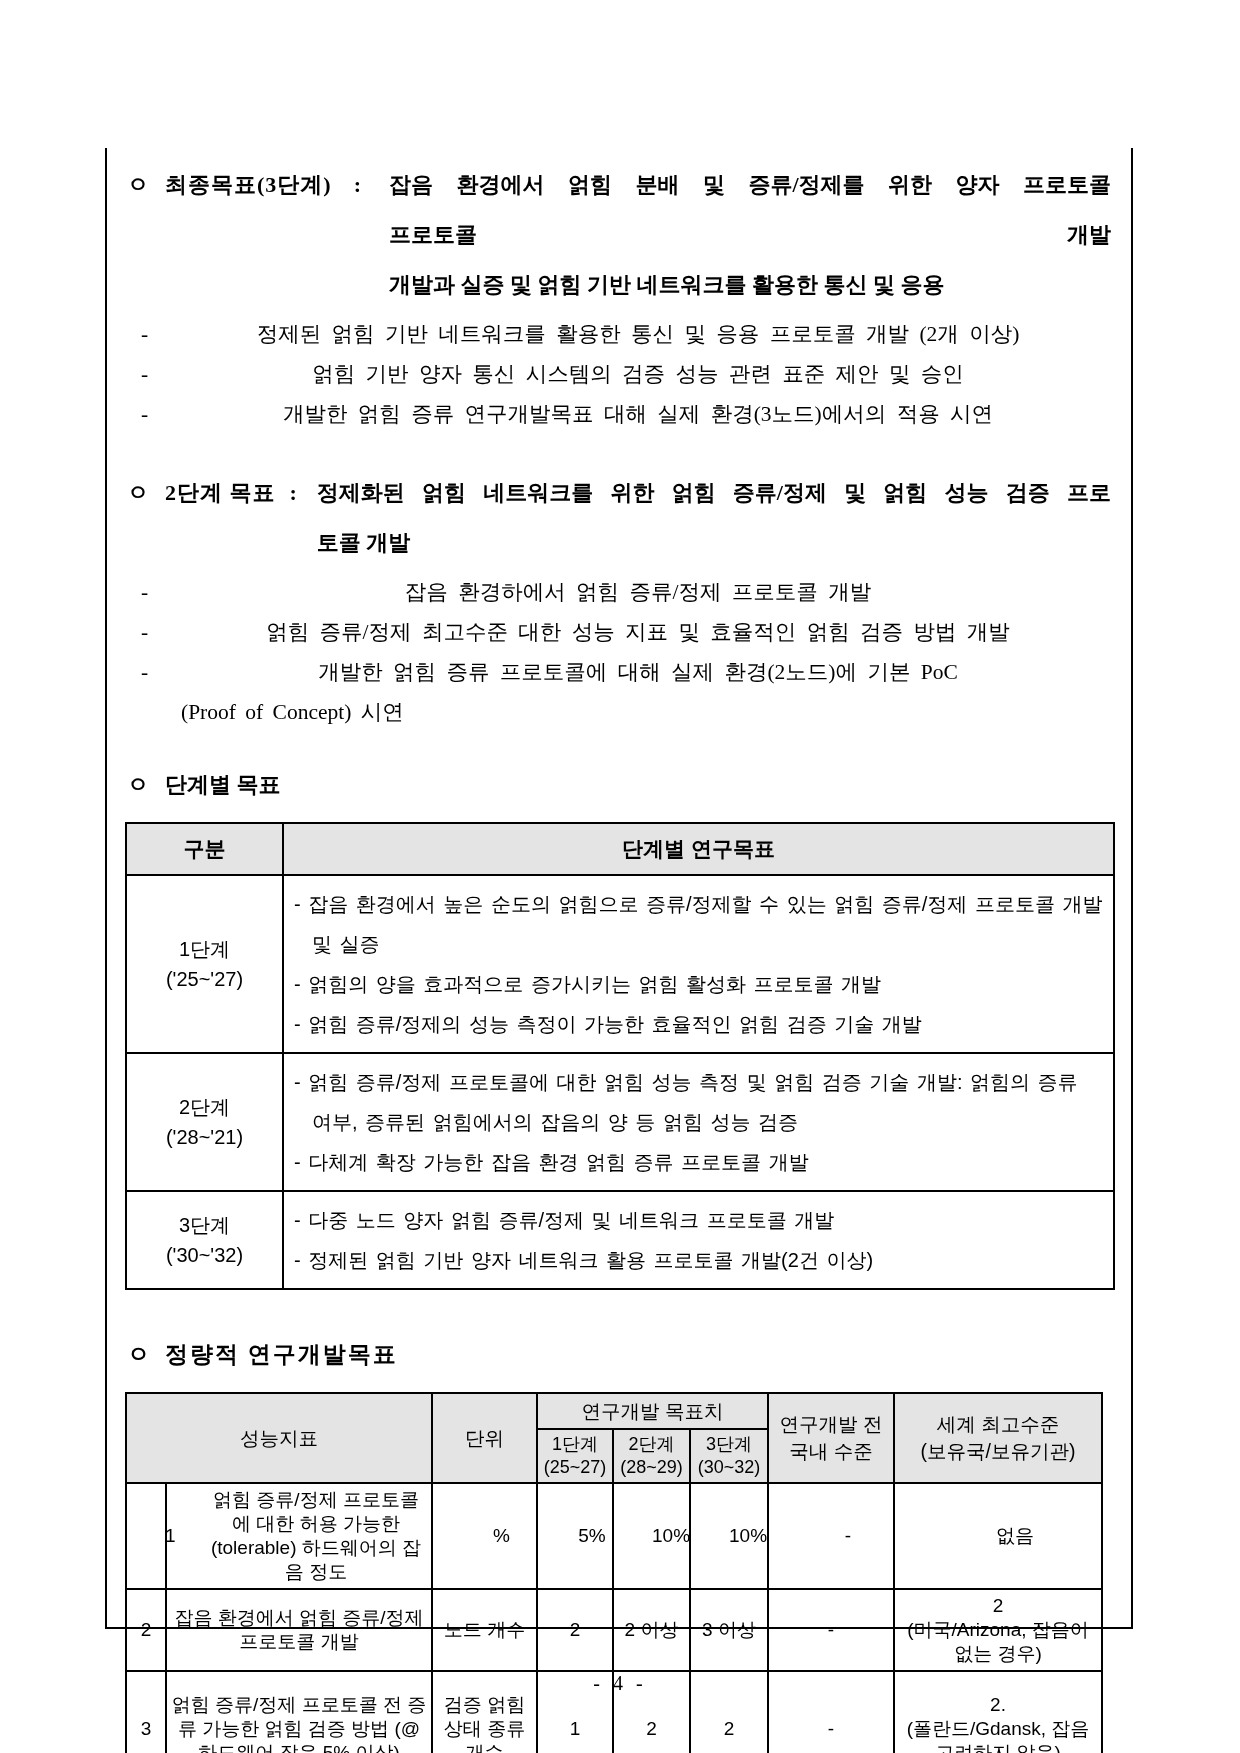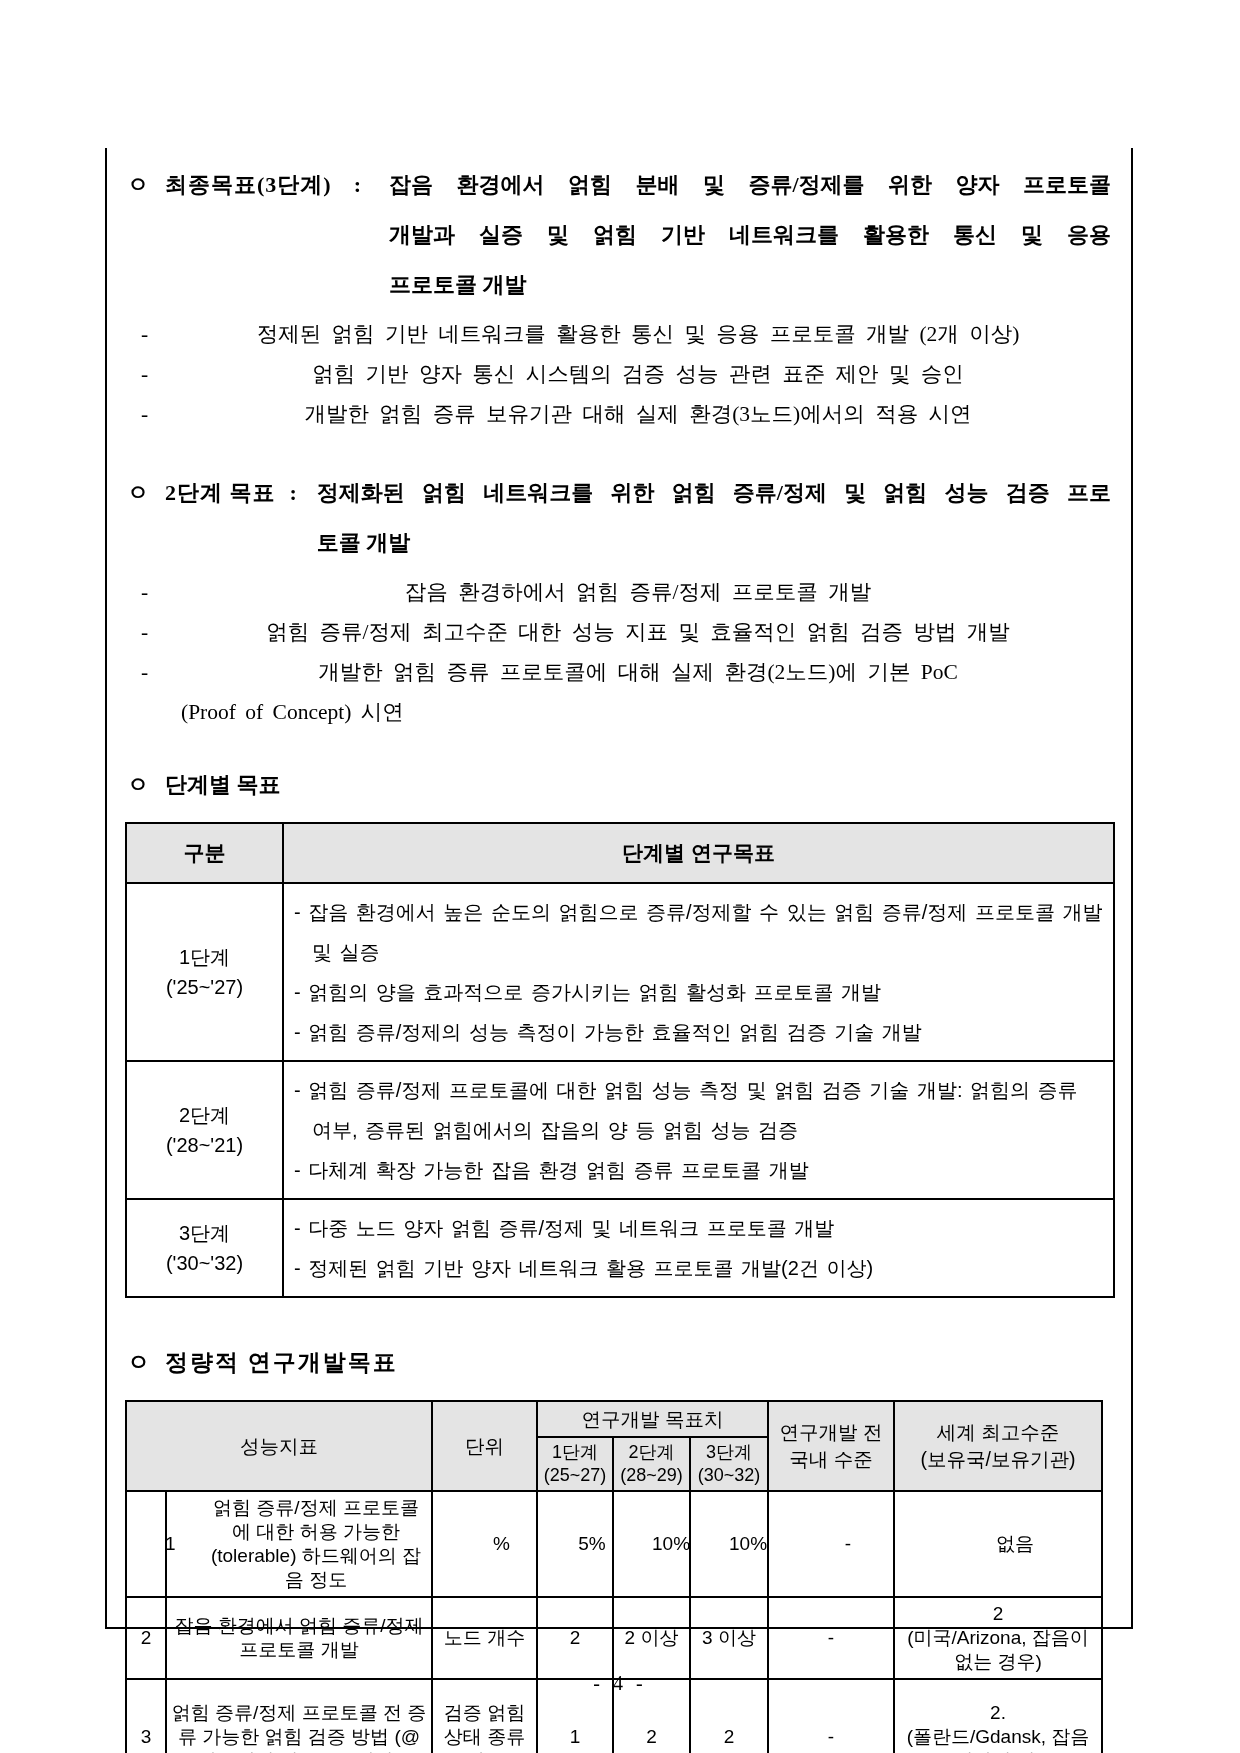--- a/index.html
+++ b/index.html
@@ -38,21 +38,21 @@
   
   .sec-title{display:flex;font-weight:bold;font-size:22px;line-height:34px;}
   .sec-title .marker{width:38px;flex:none;padding-left:2px;}
   .quant-title{font-size:23px;letter-spacing:2px;}
   
   table{border-collapse:collapse;table-layout:fixed;}
   th,td{border:2px solid #000;box-sizing:border-box;}
   th{background:#e4e4e4;font-weight:bold;}
   
   .stage-table{width:990px;margin:20px 0 0 0;font-family:"Liberation Sans","DejaVu Sans",sans-serif;font-size:20px;}
-  .stage-table th{height:60px;font-size:21px;}
+  .stage-table th{height:52px;font-size:21px;}
   .stage-table td.stage-cell{text-align:center;vertical-align:middle;line-height:30px;}
   .stage-table td.goals-cell{padding:8px 10px 8px 10px;vertical-align:middle;}
   .goal-line{padding-left:18px;text-indent:-18px;line-height:40px;word-spacing:2px;}
   tr.sr1 td{height:128px;}
   tr.sr2 td{height:120px;}
   tr.sr3 td{height:84px;}
   
   .quant-table{width:978px;margin:20px 0 0 0;font-family:"Liberation Sans","DejaVu Sans",sans-serif;font-size:19px;}
   .quant-table th{font-weight:normal;font-size:19.5px;vertical-align:middle;text-align:center;}
   .quant-table th.group-th{height:36px;}
@@ -73,36 +73,36 @@
 
 <div class="page">
   <div class="frame">
 
     <div class="sec-head final">
       <span class="marker">ㅇ</span>
       <span class="head-label">최종목표(3단계)</span>
       <span class="head-colon">:</span>
       <div class="head-lines">
         <div>잡음 환경에서 얽힘 분배 및 증류/정제를 위한 양자 프로토콜</div>
+        <div>프로토콜 개발</div>
         <div>개발과 실증 및 얽힘 기반 네트워크를 활용한 통신 및 응용</div>
-        <div>프로토콜 개발</div>
       </div>
     </div>
     <div class="bullets">
       <div class="bullet">
         <span class="dash">-</span>
         <span class="btext">정제된 얽힘 기반 네트워크를 활용한 통신 및 응용 프로토콜 개발 (2개 이상)</span>
       </div>
       <div class="bullet">
         <span class="dash">-</span>
         <span class="btext">얽힘 기반 양자 통신 시스템의 검증 성능 관련 표준 제안 및 승인</span>
       </div>
       <div class="bullet">
         <span class="dash">-</span>
-        <span class="btext">개발한 얽힘 증류 보유기관 대해 실제 환경(3노드)에서의 적용 시연</span>
+        <span class="btext">개발한 얽힘 증류 연구개발목표 대해 실제 환경(3노드)에서의 적용 시연</span>
       </div>
     </div>
 
     <div class="sec-head stage2" style="margin-top:34px;">
       <span class="marker">ㅇ</span>
       <span class="head-label">2단계 목표</span>
       <span class="head-colon">:</span>
       <div class="head-lines">
         <div>정제화된 얽힘 네트워크를 위한 얽힘 증류/정제 및 얽힘 성능 검증 프로</div>
         <div>토콜 개발</div>

